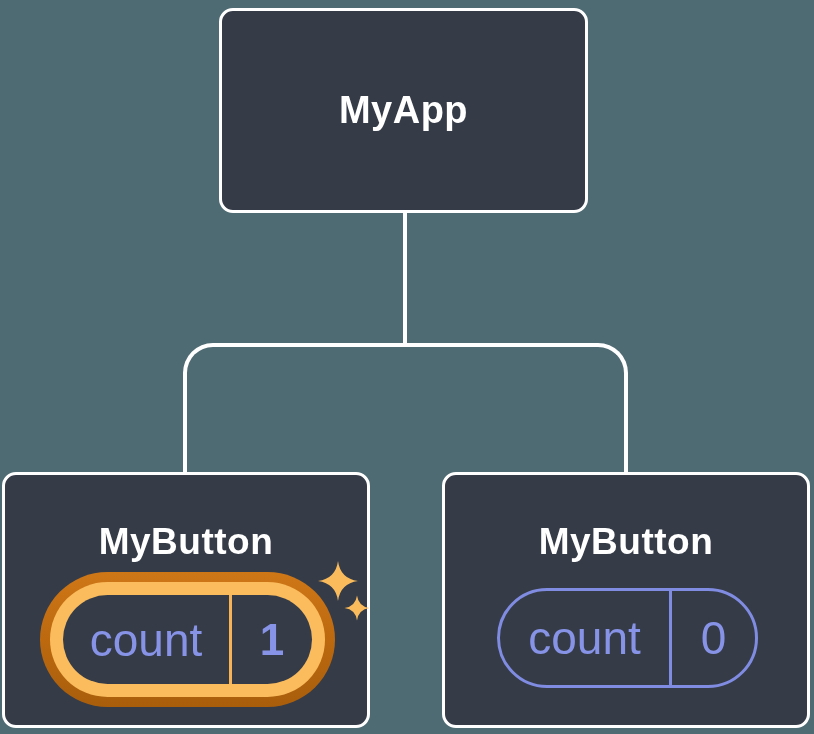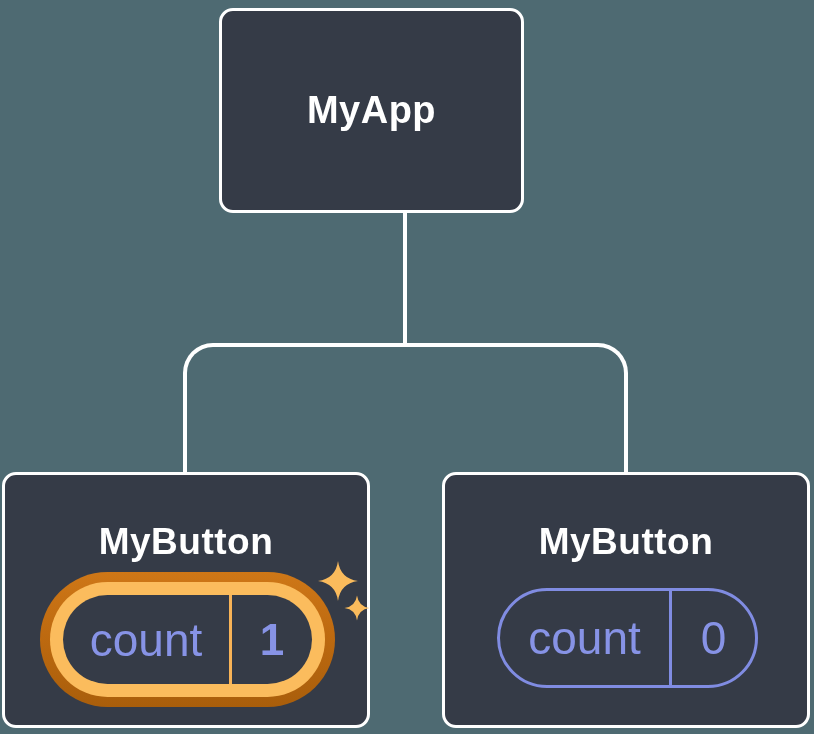--- a/index.html
+++ b/index.html
@@ -11,21 +11,21 @@
     overflow:hidden;
   }
   
   .node{
     position:absolute;
     background:#353B47;
     border:3px solid #FFFFFF;
     border-radius:14px;
     box-sizing:border-box;
   }
-  .node-root{left:219px;top:8px;width:305px;height:205px;display:flex;align-items:center;justify-content:center;}
+  .node-root{left:219px;top:8px;width:369px;height:205px;display:flex;align-items:center;justify-content:center;}
   .node-left{left:2px;top:472px;width:368px;height:256px;}
   .node-right{left:442px;top:472px;width:368px;height:256px;}
   .node-label{
     color:#FFFFFF;font-size:38px;font-weight:700;letter-spacing:.5px;
   }
   .child-label{
     position:absolute;left:0;right:0;top:46px;text-align:center;
     color:#FFFFFF;font-size:37px;font-weight:700;letter-spacing:.5px;
   }
   

